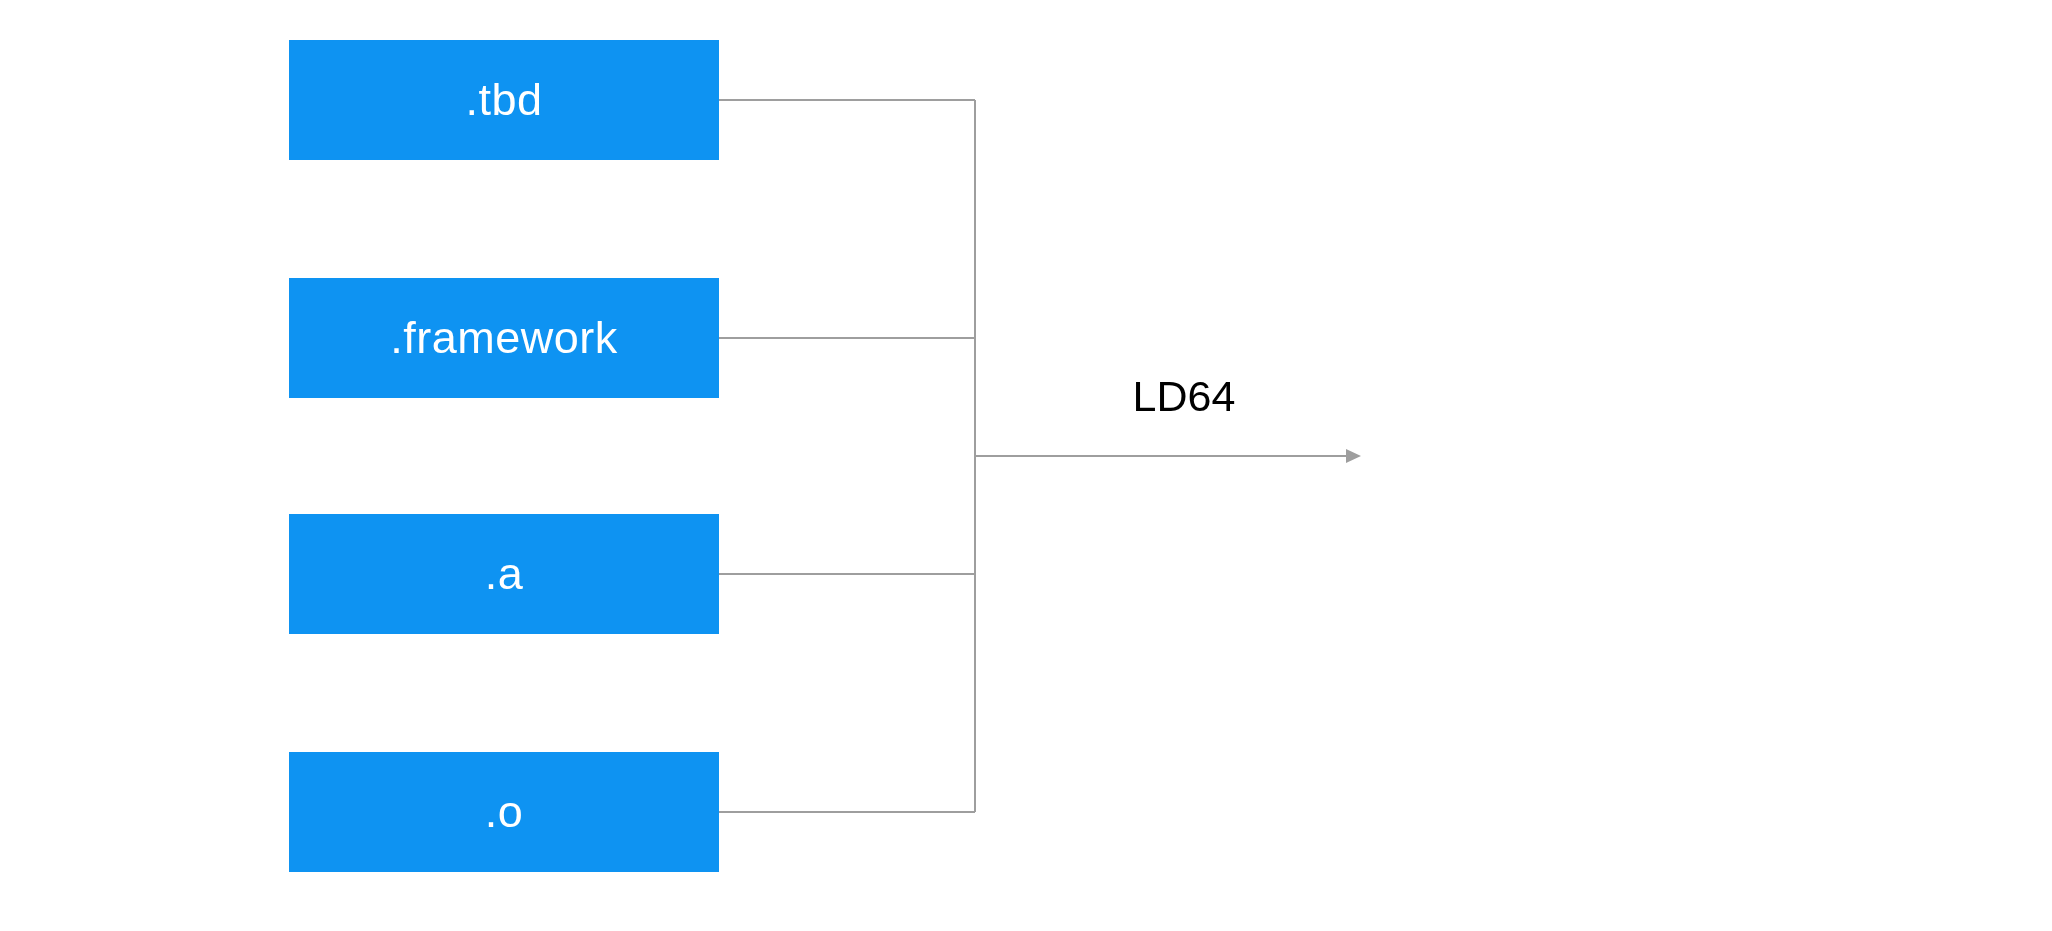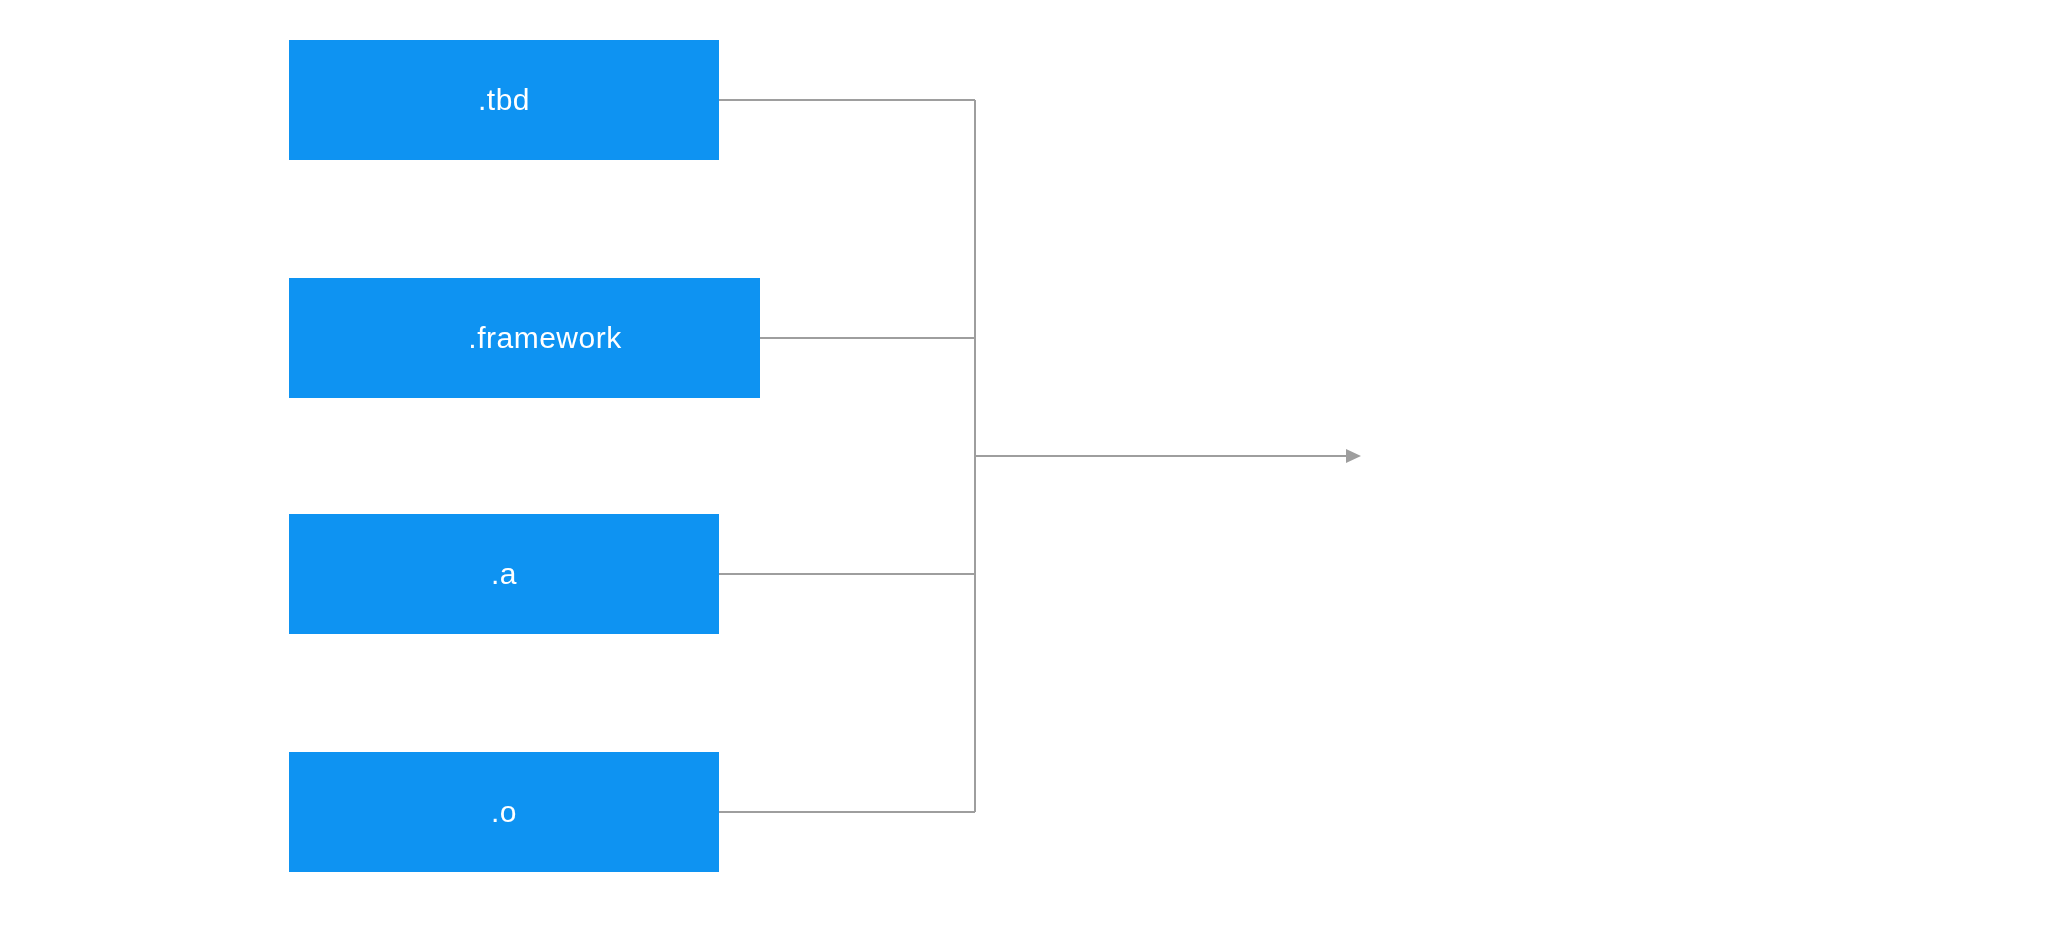--- a/index.html
+++ b/index.html
@@ -30,27 +30,27 @@
     fill: var(--connector, #9e9e9e);
     stroke: none;
   }
   .node {
     position: absolute;
     display: flex;
     align-items: center;
     justify-content: center;
     background: var(--node-fill, #0e93f2);
     color: var(--node-text, #ffffff);
-    font-size: 30px;
+    font-size: 45px;
     font-weight: 300;
     letter-spacing: 0.5px;
     white-space: nowrap;
   }
   .node-tbd       { left: 289px;  top: 40px;  width: 430px; height: 120px; }
-  .node-framework { left: 289px;  top: 278px; width: 430px; height: 120px; padding-left: 41px; }
+  .node-framework { left: 289px;  top: 278px; width: 430px; height: 120px; }
   .node-a         { left: 289px;  top: 514px; width: 430px; height: 120px; }
   .node-o         { left: 289px;  top: 752px; width: 430px; height: 120px; }
   .node-macho     { left: 1361px; top: 397px; width: 430px; height: 120px; }
   .edge-label {
     position: absolute;
     left: 1084px;
     top: 372px;
     width: 200px;
     text-align: center;
     font-size: 43px;
@@ -88,14 +88,15 @@
 
   <div class="node node-a">
     <span>.a</span>
   </div>
 
   <div class="node node-o">
     <span>.o</span>
   </div>
 
 
+  <div class="edge-label">LD64</div>
 
 </div>
 
 </body></html>

